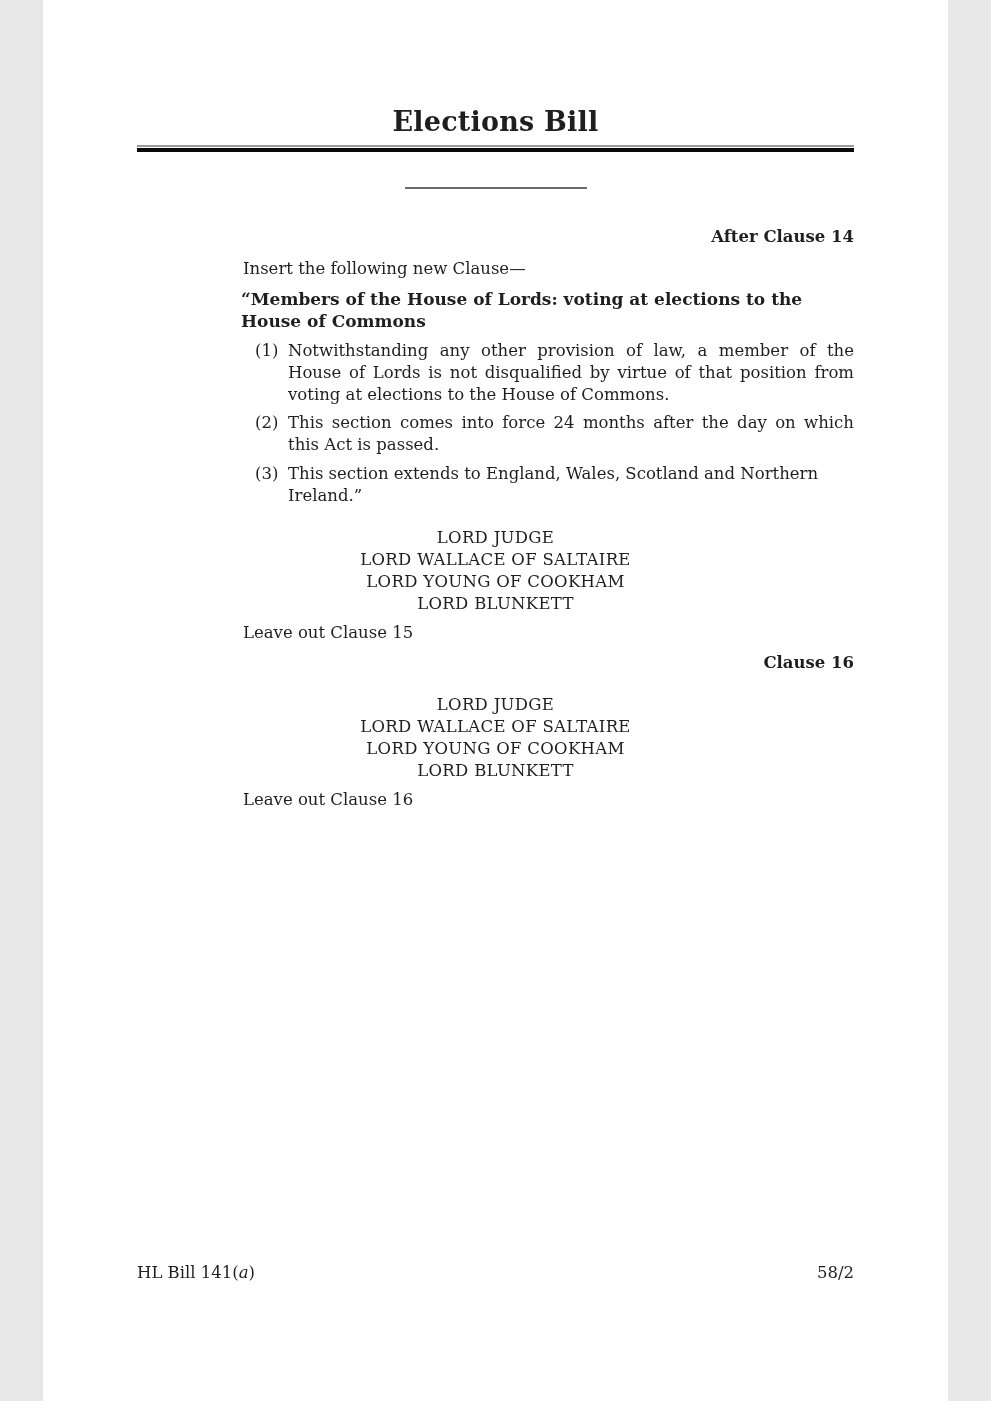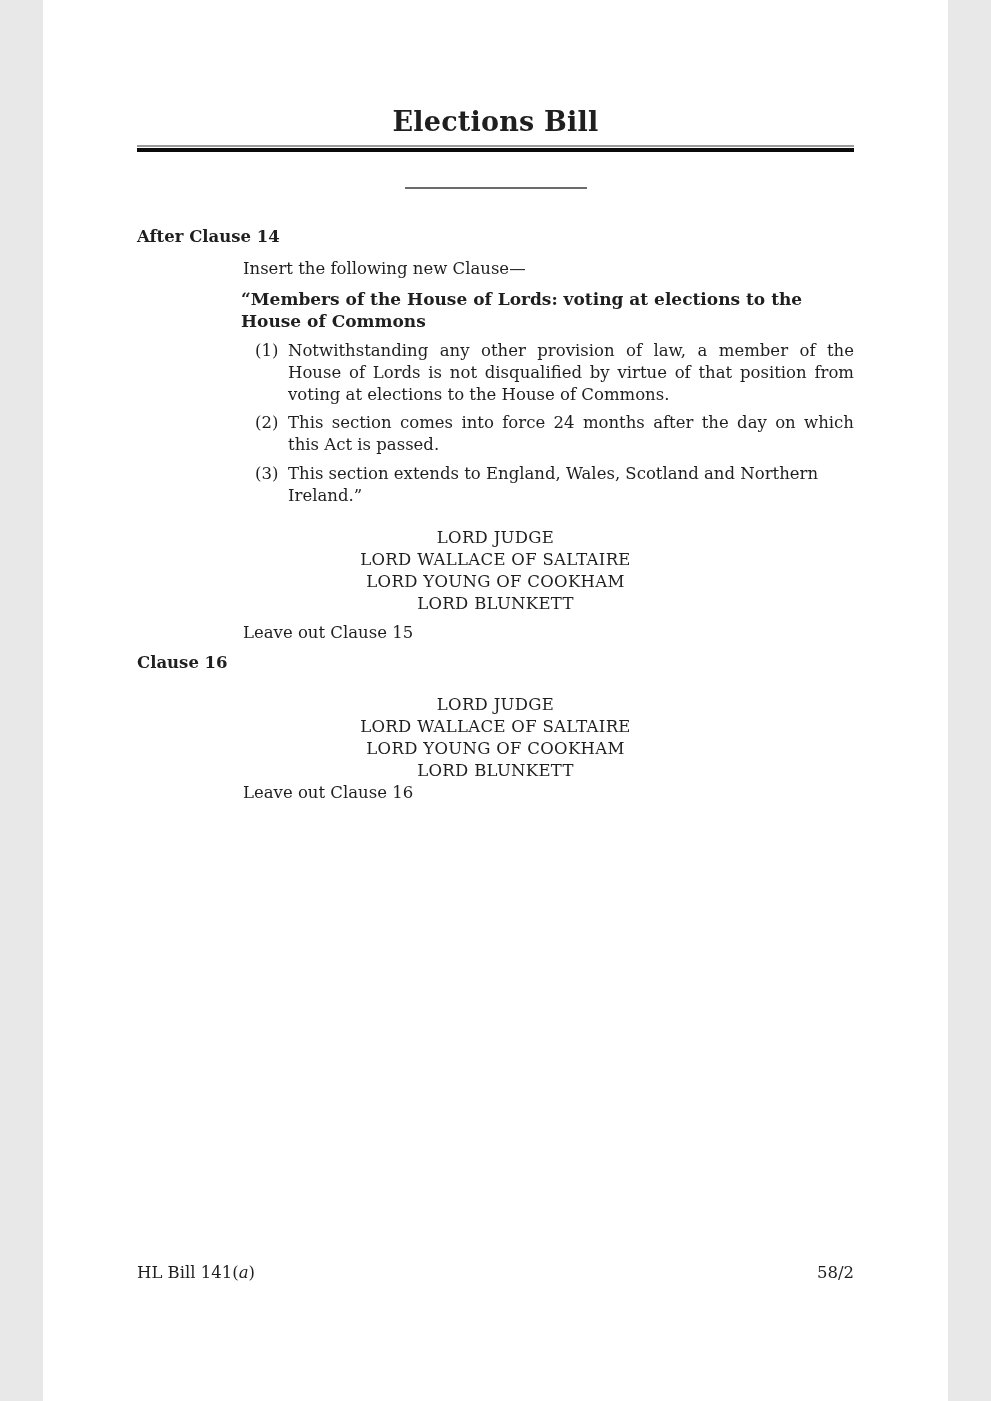--- a/index.html
+++ b/index.html
@@ -56,42 +56,42 @@
     height: 2px;
     margin: 35px auto 0 auto;
     background: #6b6b6b;
   }
   
   .section-heading {
     margin: 0;
     font-size: 16.5px;
     line-height: 22px;
     font-weight: bold;
-    text-align: left;
+    text-align: right;
   }
   .heading-after14 { margin-top: 37px; }
   .heading-c15     { margin-top: 23px; }
   .heading-c16     { margin-top: 8px; }
   .sponsors {
     text-align: center;
     font-size: 16.5px;
     line-height: 22px;
     letter-spacing: 0.3px;
   }
   .sponsors-after14 { margin-top: 22px; }
   .sponsors-c15     { margin-top: 20px; }
   .sponsors-c16     { margin-top: 20px; }
   .instruction {
     font-size: 16.5px;
     line-height: 22px;
     padding-left: 106px;
   }
   .instruction-after14 { margin-top: 10px; }
   .instruction-c15     { margin-top: 7px; }
-  .instruction-c16     { }
+  .instruction-c16     { margin-top: 7px; }
   .clause-title {
     margin-top: 8px;
     padding-left: 104px;
     font-size: 17px;
     line-height: 22px;
     font-weight: bold;
   }
   .amendment-items {
     margin: 0;
     padding: 0;

